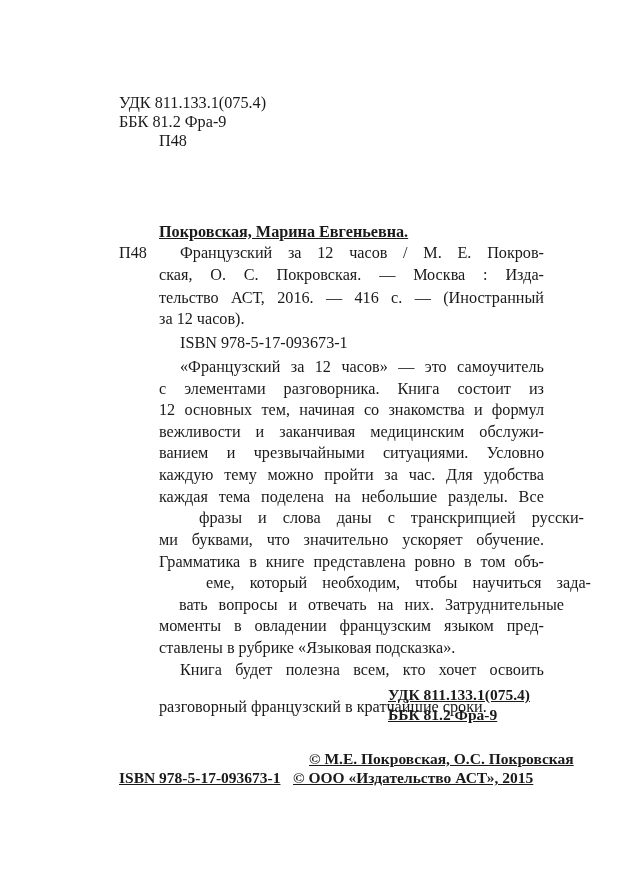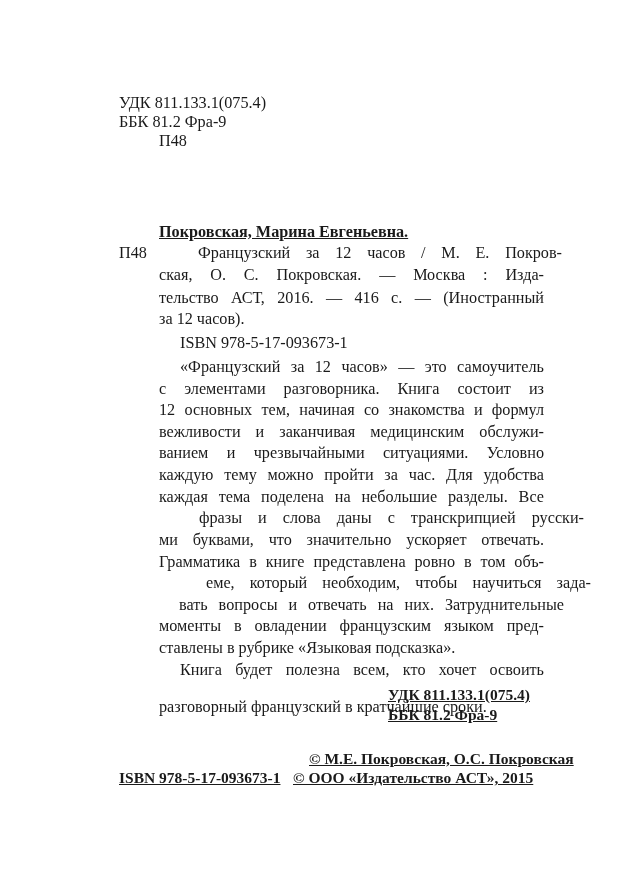--- a/index.html
+++ b/index.html
@@ -12,35 +12,35 @@
 </style>
 </head>
 <body>
 
 <div class="ln" style="left:119px; top:94px;">УДК 811.133.1(075.4)</div>
 <div class="ln" style="left:119px; top:113px;">ББК 81.2 Фра-9</div>
 <div class="ln" style="left:159px; top:132px;">П48</div>
 
 <div class="ln bold" style="left:159px; top:223px;">Покровская, Марина Евгеньевна.</div>
 <div class="ln" style="left:119px; top:244px;">П48</div>
-<div class="ln j" style="left:180px; width:364px; top:244px;margin-left:18px;">Французский за 12 часов / М. Е. Покров-</div>
+<div class="ln j" style="left:180px; width:364px; top:244px;">Французский за 12 часов / М. Е. Покров-</div>
 <div class="ln j" style="top:266px;">ская, О. С. Покровская.  — Москва : Изда-</div>
 <div class="ln j" style="top:276px;margin-top:13px;">тельство АСТ, 2016.  — 416 с. — (Иностранный</div>
 <div class="ln" style="left:159px; top:310px;">за 12 часов).</div>
 <div class="ln" style="left:180px; top:334px;">ISBN 978-5-17-093673-1</div>
 
 <div class="ln j" style="left:180px; width:364px; top:358px;">«Французский за 12 часов» — это самоучитель</div>
 <div class="ln j" style="top:380px;">с элементами разговорника. Книга состоит из</div>
 <div class="ln j" style="top:401px;">12 основных тем, начиная со знакомства и формул</div>
 <div class="ln j" style="top:423px;">вежливости и заканчивая медицинским обслужи-</div>
 <div class="ln j" style="top:444px;">ванием и чрезвычайными ситуациями. Условно</div>
 <div class="ln j" style="top:466px;">каждую тему можно пройти за час.  Для удобства</div>
 <div class="ln j" style="top:488px;">каждая тема поделена на небольшие разделы. Все</div>
 <div class="ln j" style="top:509px;margin-left:40px;">фразы и слова даны с транскрипцией русски-</div>
-<div class="ln j" style="top:531px;">ми буквами, что значительно ускоряет отвечать.</div>
+<div class="ln j" style="top:531px;">ми буквами, что значительно ускоряет обучение.</div>
 <div class="ln j" style="top:553px;">Грамматика в книге представлена ровно в том объ-</div>
 <div class="ln j" style="top:574px;margin-left:47px;">еме, который необходим, чтобы научиться зада-</div>
 <div class="ln j" style="top:596px;margin-left:20px;">вать вопросы и отвечать на них. Затруднительные</div>
 <div class="ln j" style="top:617px;">моменты в овладении французским языком пред-</div>
 <div class="ln" style="left:159px; top:639px;">ставлены в рубрике «Языковая подсказка».</div>
 <div class="ln j" style="left:180px; width:364px; top:661px;">Книга будет полезна всем, кто хочет освоить</div>
 <div class="ln" style="left:159px; top:682px;margin-top:16px;">разговорный французский в кратчайшие сроки.</div>
 
 <div class="ln bold small" style="left:388px; top:686px; top:685px;">УДК 811.133.1(075.4)</div>
 <div class="ln bold small" style="left:388px; top:705px;">ББК 81.2 Фра-9</div>

